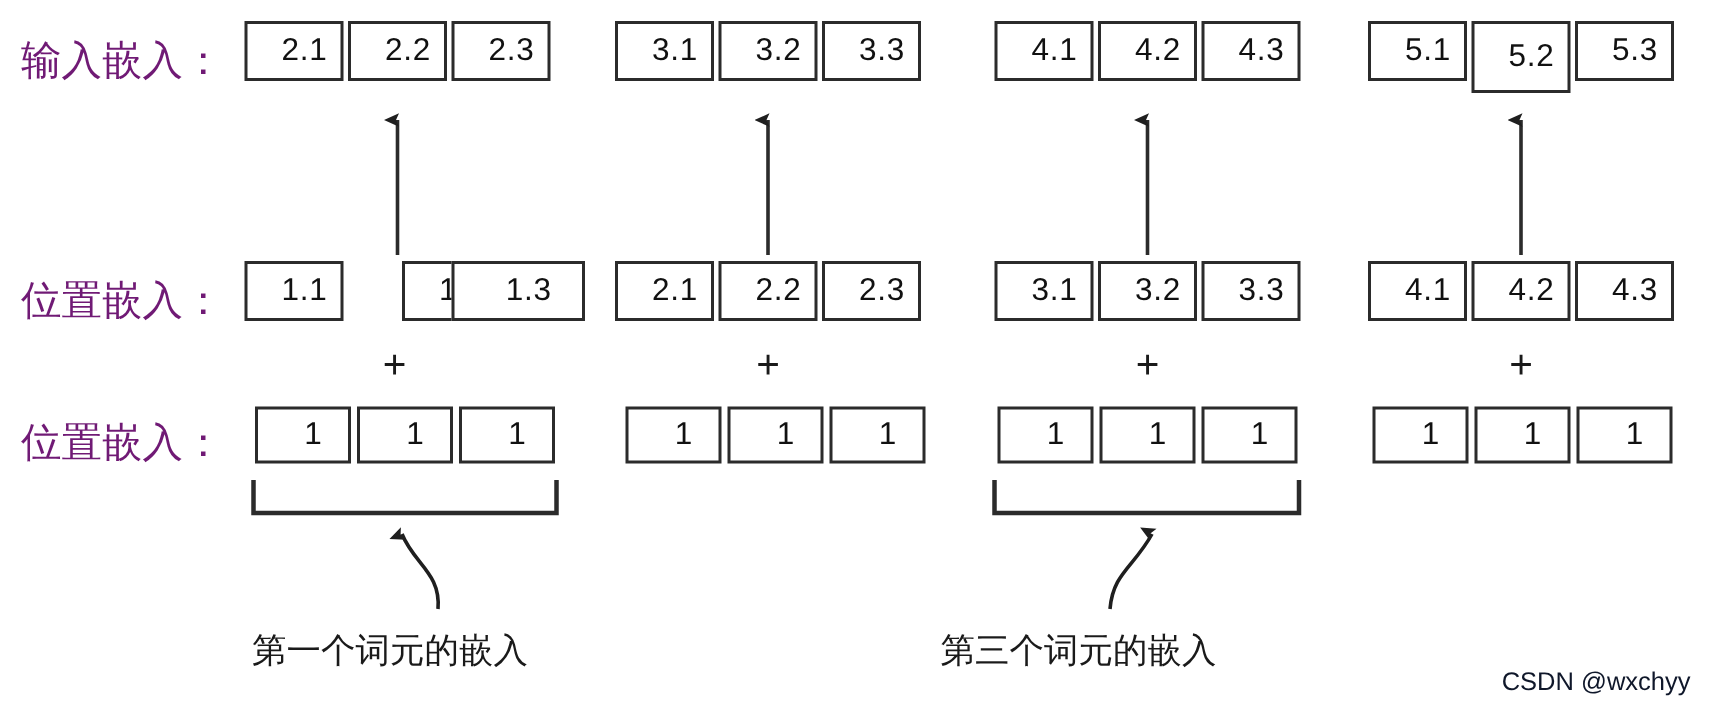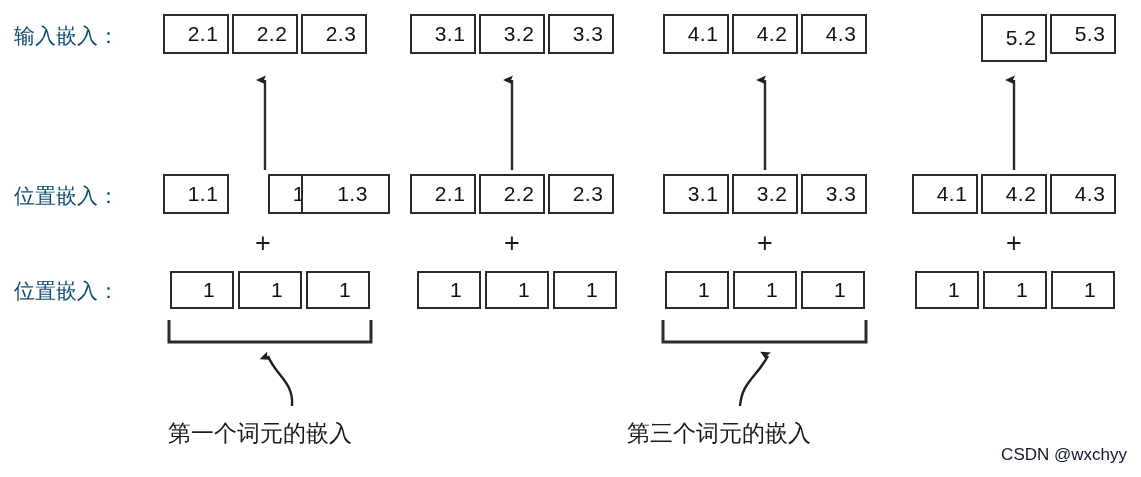--- a/index.html
+++ b/index.html
@@ -12,22 +12,22 @@
   }
   #diagram {
     position: relative;
     width: 1141px;
     height: 477px;
     background: #ffffff;
     overflow: hidden;
   }
   .row-label {
     position: absolute;
-    font-size: 21px;
-    color: #0c4a6e;
+    font-size: 27px;
+    color: #701a75;
     white-space: nowrap;
     letter-spacing: 0px;
     font-family: "DejaVu Sans", "Liberation Sans", sans-serif;
     font-weight: 400;
   }
   .cell {
     position: absolute;
     box-sizing: border-box;
     border: 2.5px solid #2b2b2b;
     background: #ffffff;
@@ -85,20 +85,21 @@
   <div class="cell" style="left:301px; top:14px; width:66px; height:40px;">2.3</div>
 
   <div class="cell" style="left:410px; top:14px; width:66px; height:40px;">3.1</div>
   <div class="cell" style="left:479px; top:14px; width:66px; height:40px;">3.2</div>
   <div class="cell" style="left:548px; top:14px; width:66px; height:40px;">3.3</div>
 
   <div class="cell" style="left:663px; top:14px; width:66px; height:40px;">4.1</div>
   <div class="cell" style="left:732px; top:14px; width:66px; height:40px;">4.2</div>
   <div class="cell" style="left:801px; top:14px; width:66px; height:40px;">4.3</div>
 
+  <div class="cell" style="left:912px; top:14px; width:66px; height:40px;">5.1</div>
   <div class="cell" style="left:981px; top:14px; width:66px; height:48px;">5.2</div>
   <div class="cell" style="left:1050px; top:14px; width:66px; height:40px;">5.3</div>
 
   <div class="row-label" style="left:14px; top:182px;">位置嵌入：</div>
 
   <div class="cell" style="left:163px; top:174px; width:66px; height:40px;">1.1</div>
   <div class="cell" style="left:232px; top:174px; width:66px; height:40px;margin-left:36px;">1.2</div>
   <div class="cell" style="left:301px; top:174px; width:89px; height:40px;">1.3</div>
 
   <div class="cell" style="left:410px; top:174px; width:66px; height:40px;">2.1</div>

